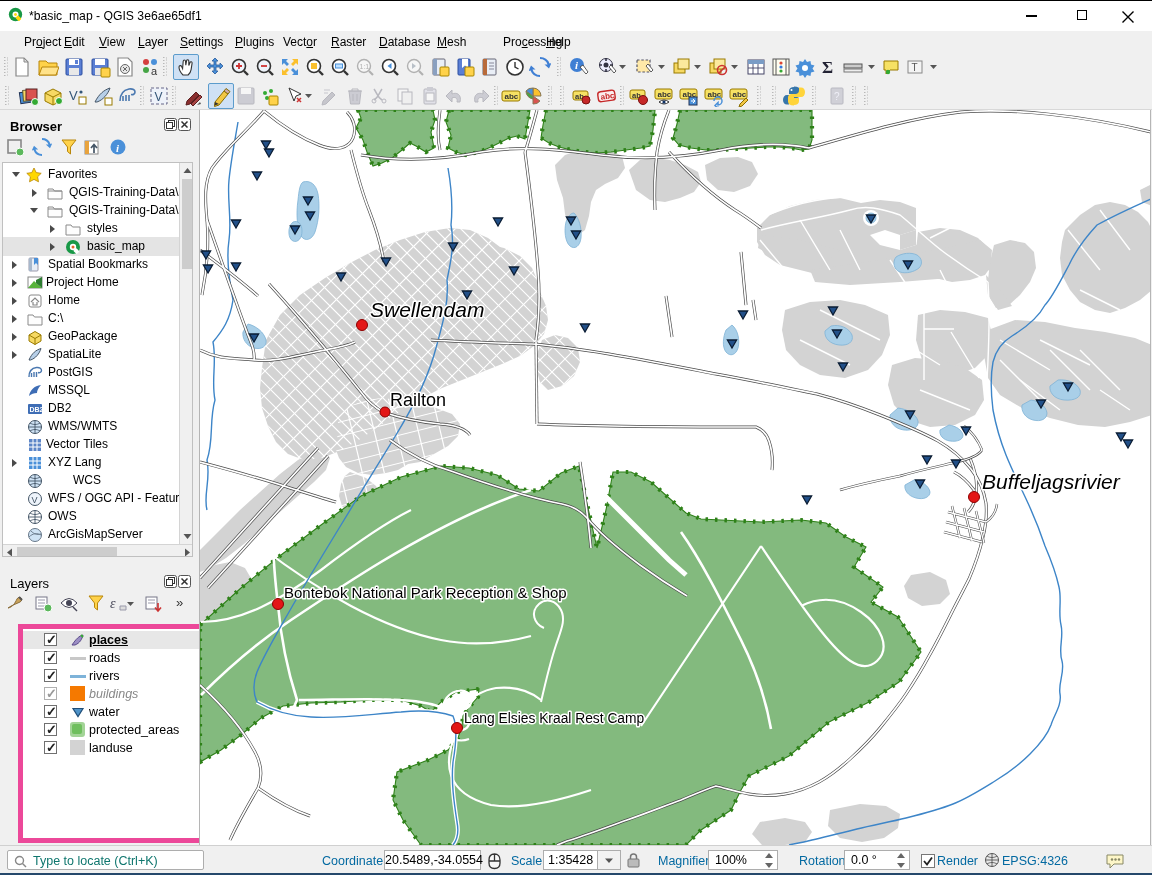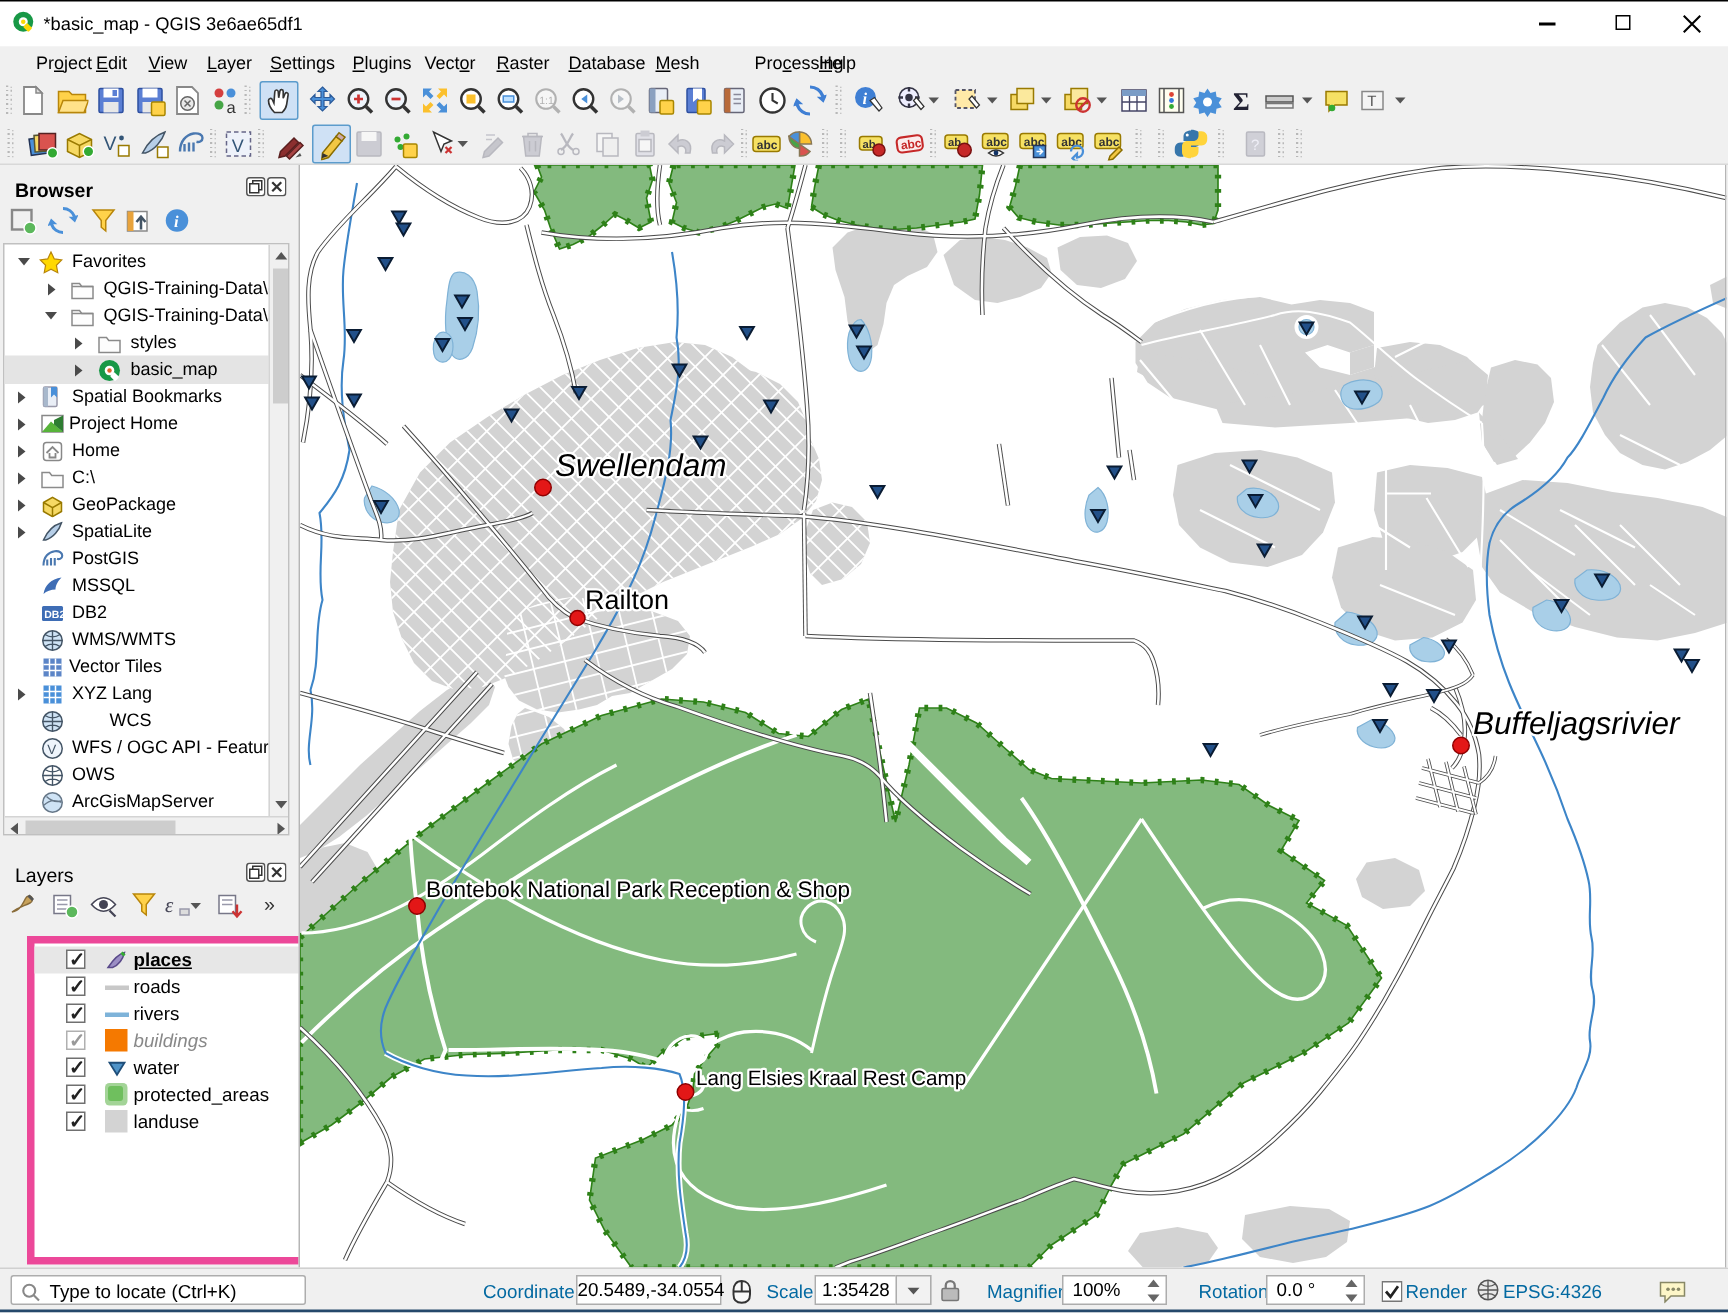--- a/index.html
+++ b/index.html
@@ -931,21 +931,21 @@
   <text x="264" y="613" font-size="13.8">Lang Elsies Kraal Rest Camp</text>
 </g>
 </svg>
 </div>
 <div id="statusbar" class="abs">
   <div class="sbox" style="left:7px;width:197px;border-radius:2px;"></div>
   <svg class="abs" style="left:14px;top:9px;" width="13" height="13">
       <circle cx="5.5" cy="5.5" r="4" fill="none" stroke="#888" stroke-width="1.4"></circle>
       <path d="M8.5,8.5 l3.5,3.5" stroke="#888" stroke-width="1.4"></path>
     </svg>
-  <span class="abs" style="left:33px;top:8px;color:#000000;font-size:12.5px;">Type to locate (Ctrl+K)</span>
+  <span class="abs" style="left:33px;top:8px;color:#0f766e;font-size:12.5px;">Type to locate (Ctrl+K)</span>
   <svg class="abs" style="left:486px;top:6px;" width="17" height="18">
       <path d="M8.5,2 C5,2 3,4.5 3,8 L3,11 C3,14.5 5,16.5 8.5,16.5 C12,16.5 14,14.5 14,11 L14,8 C14,4.5 12,2 8.5,2 Z M8.5,2 L8.5,9 M3,9 L14,9" fill="#f8f8f8" stroke="#333" stroke-width="1.3"></path>
     </svg>
   <svg class="abs" style="left:627px;top:7px;" width="13" height="15">
       <rect x="1" y="6" width="11" height="8" rx="1" fill="#bbb" stroke="#777"></rect>
       <path d="M3.5,6 V4 a3,3 0 0 1 6,0 V6" fill="none" stroke="#777" stroke-width="1.5"></path>
     </svg>
   <svg class="abs" style="left:921px;top:8px;" width="14" height="14">
       <rect x="0.5" y="0.5" width="13" height="13" fill="#fff" stroke="#777"></rect>
       <path d="M3,7 l3,3.5 l5,-7" fill="none" stroke="#222" stroke-width="1.8"></path>

